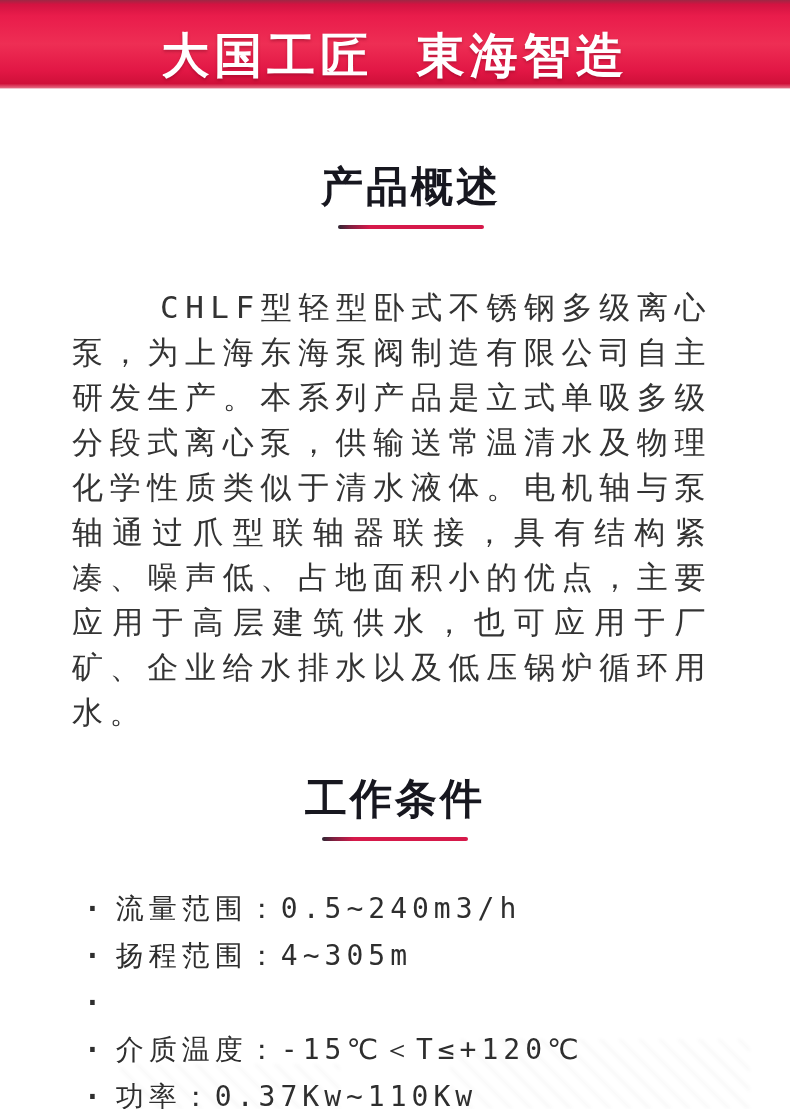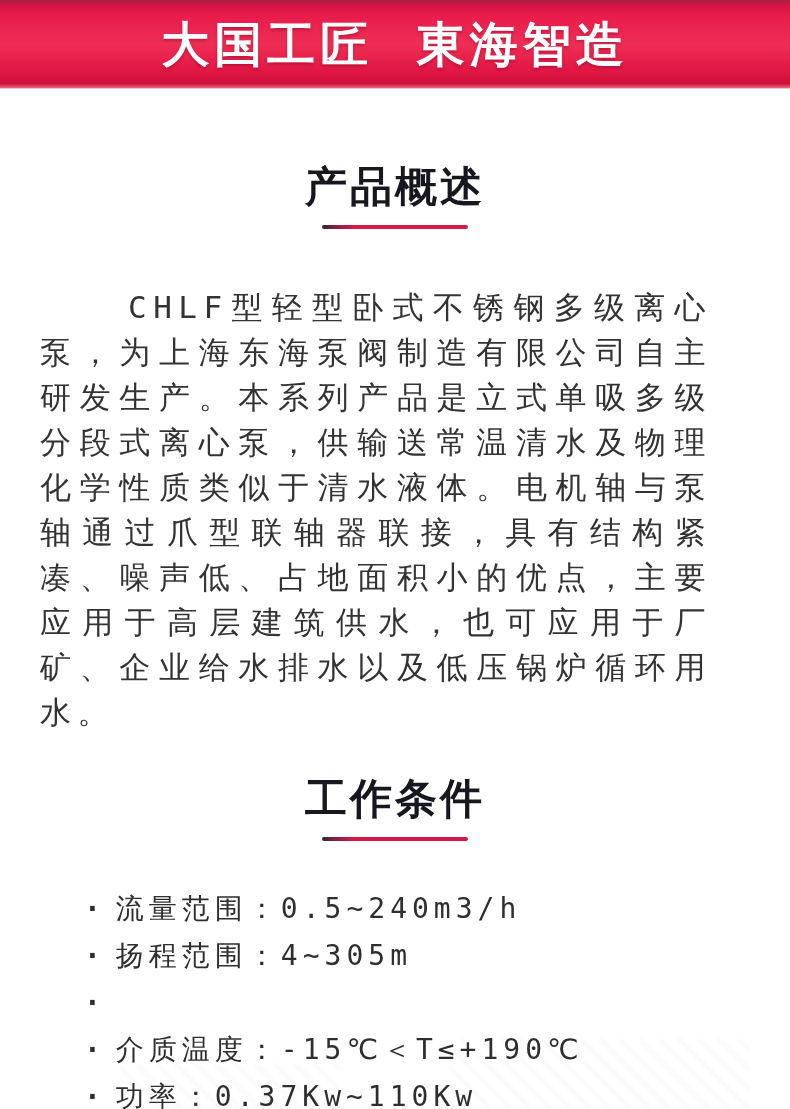--- a/index.html
+++ b/index.html
@@ -23,21 +23,21 @@
     background: linear-gradient(180deg,
       #9e2744 0%,
       #d31341 5%,
       #e91c4b 18%,
       #ee2e54 50%,
       #e21745 80%,
       #d01039 95%,
       #e46a82 100%);
     border-bottom: 1px solid #f2c3cc;
     display: flex;
-    align-items: center;
+    align-items: flex-end;
     justify-content: center;
   }
   .banner-title {
     color: #ffffff;
     font-size: 48px;
     font-weight: bold;
     letter-spacing: 5px;
     white-space: pre;
     margin: 0;
     padding-top: 2px;
@@ -58,21 +58,21 @@
     width: 146px;
     height: 4px;
     margin: 10px auto 0 auto;
     border-radius: 2px;
     background: linear-gradient(90deg,
       #2e2633 0%,
       #7e2040 8%,
       #d6194a 22%,
       #d6194a 100%);
   }
-  .overview-section { padding-top: 70px; }
+  .overview-section { padding-top: 70px; padding-left: 32px; }
   .conditions-section { padding-top: 36px; }
 
   
   .overview-paragraph {
     margin: 56px 78px 0 40px;
     font-size: 31px;
     line-height: 45px;
     letter-spacing: 6.5px;
     color: #333333;
     text-align: justify;
@@ -139,21 +139,21 @@
       </li>
       <li>
         <span class="bullet">·</span>
         <span class="item-text">扬程范围：4~305m</span>
       </li>
       <li>
         <span class="bullet">·</span>
       </li>
       <li>
         <span class="bullet">·</span>
-        <span class="item-text">介质温度：-15℃＜T≤+190℃</span>
+        <span class="item-text">介质温度：-15℃＜T≤+120℃</span>
       </li>
       <li>
         <span class="bullet">·</span>
         <span class="item-text">功率：0.37Kw~110Kw</span>
       </li>
     </ul>
   </section>
 
   <div class="watermark right"></div>
   <div class="watermark left"></div>

